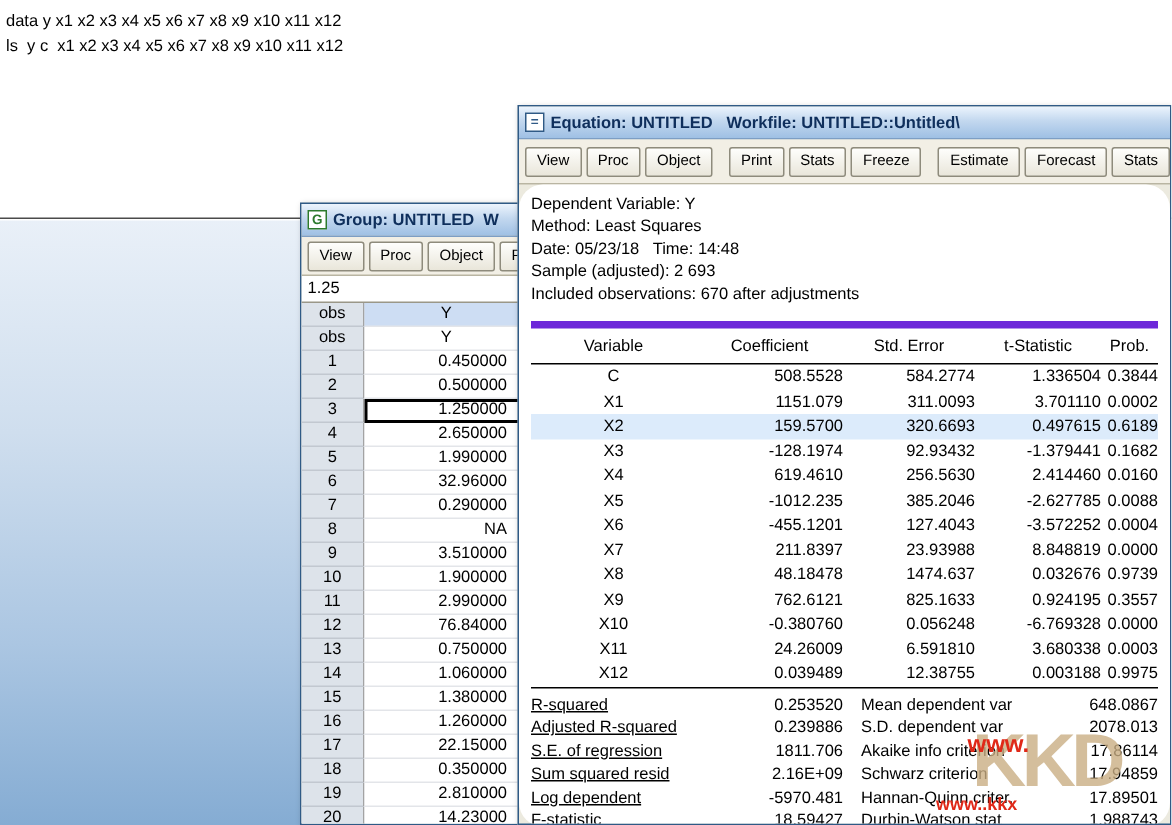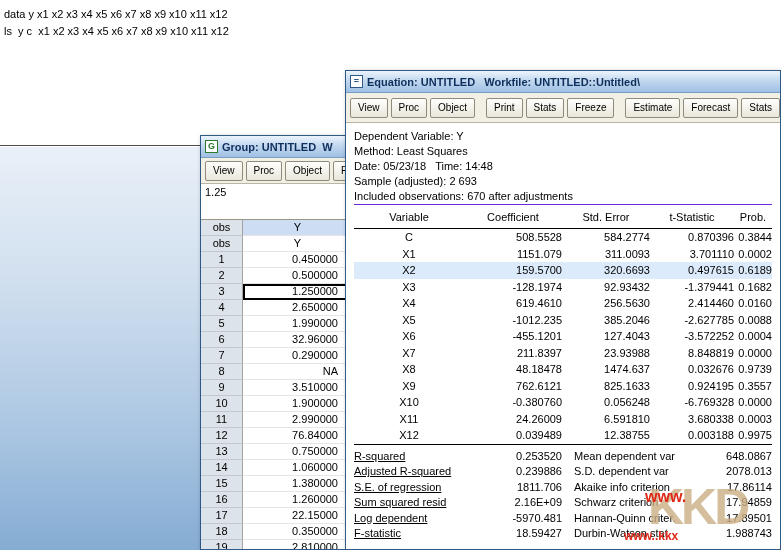--- a/index.html
+++ b/index.html
@@ -28,33 +28,33 @@
   .eq-icon { border-color:#2f5a86; color:#2f5a86; }
 
   .toolbar { display:flex; align-items:center; gap:3px; padding:0 4px; background:#f2efe5; border-bottom:1px solid #b9b5a2; }
   .group-window .toolbar { height:26px; }
   .eq-window .toolbar { height:30px; }
   .tb-btn { font-family:inherit; font-size:10px; height:20px; padding:0 7px;
     background:linear-gradient(180deg,#fefefc,#e9e6da); border:1px solid #8e8b7c; border-radius:2px; color:#000; cursor:pointer; white-space:nowrap; }
   .tb-sep { width:5px; flex:0 0 auto; }
 
   
-  .editbar { height:36px; line-height:17px; background:#fff; border-bottom:1px solid #9a9788; padding:0 4px; }
+  .editbar { height:18px; line-height:17px; background:#fff; border-bottom:1px solid #9a9788; padding:0 4px; }
   .sheet { background:#fff; height:349px; }
   .g-row { display:flex; height:16px; line-height:15px; }
   .g-obs { flex:0 0 42px; background:#dde3ea; border-right:1px solid #a3a3a3; border-bottom:1px solid #c2c8d0; text-align:center; }
   .g-val { flex:0 0 110px; border-right:1px solid #d2d6dc; border-bottom:1px solid #e3e5e9; text-align:right; padding-right:14px; background:#fff; }
   .hdr-row1 .g-val { background:#cdddf3; text-align:center; padding-right:0; }
   .hdr-row2 .g-val { text-align:center; padding-right:0; }
   .g-row.sel .g-val { outline:2px solid #000; outline-offset:-2px; }
 
   
-  .eq-body { background:#fff; height:428px; padding:6px 8px 0; }
+  .eq-body { background:#fff; height:428px; padding:6px 8px 0;border-radius:16px; }
   .eq-line { line-height:15px; white-space:pre; }
-  .coef-table { border-top:1px solid #6d28d9; }
+  .coef-table { margin-top:10px; border-top:5px solid #6d28d9; }
   .coef-hdr { display:flex; height:24px; align-items:center; border-bottom:1px solid #000; }
   .coef-hdr > div { text-align:center; }
   .coef-row { display:flex; height:16.5px; line-height:16.5px; }
   .coef-row.hl { background:#dcebfb; }
   .c0 { flex:0 0 110px; text-align:center; }
   .c1 { flex:0 0 98px; text-align:right; }
   .c2 { flex:0 0 88px; text-align:right; }
   .c3 { flex:0 0 84px; text-align:right; }
   .c4 { flex:0 0 38px; text-align:right; }
   .stats-table { border-top:1px solid #000; padding-top:4px; }
@@ -220,21 +220,21 @@
             <div class="c1">Coefficient</div>
             <div class="c2">Std. Error</div>
             <div class="c3">t-Statistic</div>
             <div class="c4">Prob.</div>
           </div>
         <div id="coef-rows">
             <div class="coef-row">
               <div class="c0">C</div>
               <div class="c1">508.5528</div>
               <div class="c2">584.2774</div>
-              <div class="c3">0.870396</div>
+              <div class="c3">1.336504</div>
               <div class="c4">0.3844</div>
             </div>
             <div class="coef-row">
               <div class="c0">X1</div>
               <div class="c1">1151.079</div>
               <div class="c2">311.0093</div>
               <div class="c3">3.701110</div>
               <div class="c4">0.0002</div>
             </div>
             <div class="coef-row hl">

